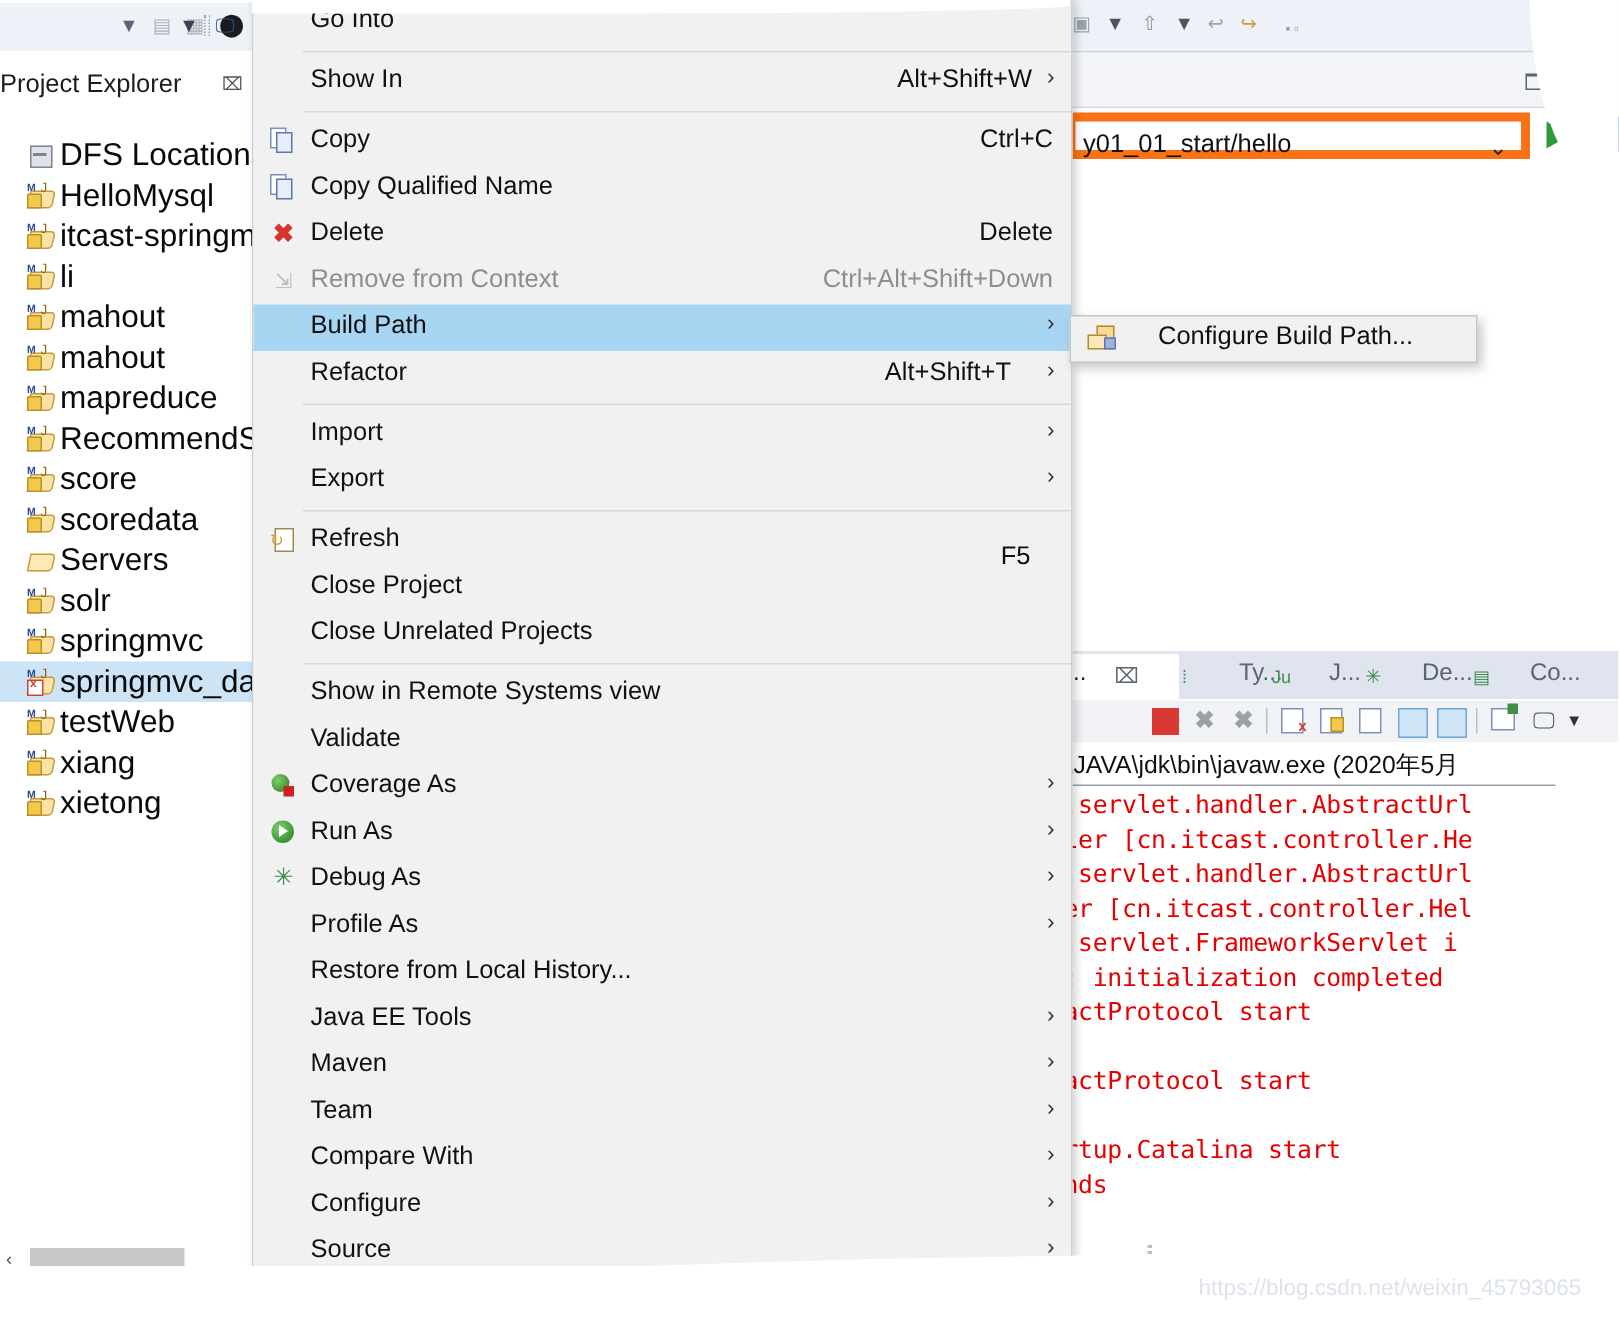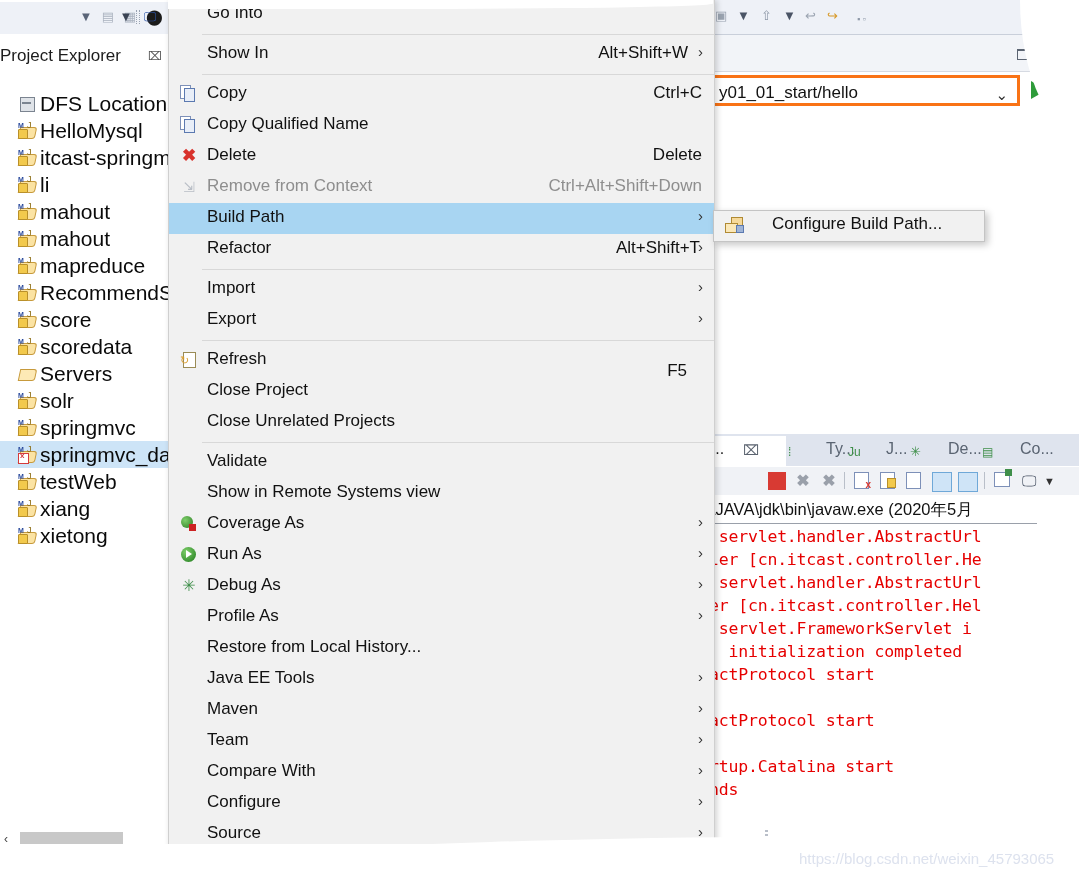--- a/index.html
+++ b/index.html
@@ -81,21 +81,21 @@
       background:#eef1f7;border-bottom:1px solid #c9cfda;}
   .rt-ico{position:absolute;top:8px;font-size:13px;color:#4a5465;}
 
   .editor-blank{position:absolute;left:713px;top:35px;width:366px;height:36px;background:#f2f4f8;
       border-bottom:1px solid #d6dae2;}
   .editor-blank .minico{position:absolute;right:48px;top:14px;width:12px;height:8px;
       border:1px solid #5b6472;border-top-width:2px;}
 
   .url-bar{position:absolute;left:713px;top:73px;width:366px;height:36px;background:#ffffff;}
   .url-box{position:absolute;left:-2px;top:2px;width:309px;height:31px;background:#ffffff;
-      border:3px solid #f97316;box-sizing:border-box;}
+      border:6px solid #f97316;box-sizing:border-box;}
   .url-text{position:absolute;left:5px;top:5px;font-size:17px;color:#111;white-space:nowrap;}
   .url-chev{position:absolute;right:9px;top:8px;font-size:15px;color:#2b2b2b;}
   .go-btn{position:absolute;left:318px;top:8px;width:0;height:0;
       border-left:16px solid #2e9b3a;border-top:9px solid transparent;border-bottom:9px solid transparent;}
   .ie-ico{position:absolute;left:347px;top:3px;width:26px;height:26px;
       background:linear-gradient(135deg,#2f6fd0 0%,#1d4fa0 60%,#6b3fa0 100%);
       clip-path:polygon(10% 20%,100% 0%,90% 100%,0% 85%);}
 
   .editor-body{position:absolute;left:713px;top:109px;width:366px;height:325px;background:#ffffff;
       border-left:1px solid #c2c7d0;}
@@ -559,21 +559,21 @@
           </div>
           <div class="mlbl">Remove from Context</div>
           <div class="macc" style="right: 12px;">Ctrl+Alt+Shift+Down</div>
         </div>
         <div class="mi hl">
           <div class="mlbl">Build Path</div>
           <div class="marrow">›</div>
         </div>
         <div class="mi">
           <div class="mlbl">Refactor</div>
-          <div class="macc" style="right: 14px;">Alt+Shift+T</div>
+          <div class="macc" style="right: 40px;">Alt+Shift+T</div>
           <div class="marrow">›</div>
         </div>
         <div class="msep"></div>
         <div class="mi">
           <div class="mlbl">Import</div>
           <div class="marrow">›</div>
         </div>
         <div class="mi">
           <div class="mlbl">Export</div>
           <div class="marrow">›</div>
@@ -590,24 +590,24 @@
           <div class="macc" style="right: 27px; margin-top: 12px;">F5</div>
         </div>
         <div class="mi">
           <div class="mlbl">Close Project</div>
         </div>
         <div class="mi">
           <div class="mlbl">Close Unrelated Projects</div>
         </div>
         <div class="msep"></div>
         <div class="mi">
+          <div class="mlbl">Show in Remote Systems view</div>
+        </div>
+        <div class="mi">
           <div class="mlbl">Validate</div>
-        </div>
-        <div class="mi">
-          <div class="mlbl">Show in Remote Systems view</div>
         </div>
         <div class="mi">
           <div class="mico">
             <div class="i-cov">
               <div class="b"></div>
               <div class="r"></div>
             </div>
           </div>
           <div class="mlbl">Coverage As</div>
           <div class="marrow">›</div>

